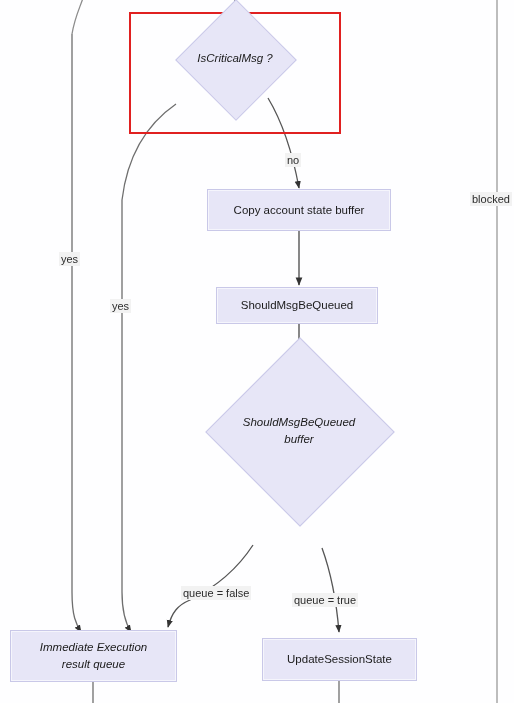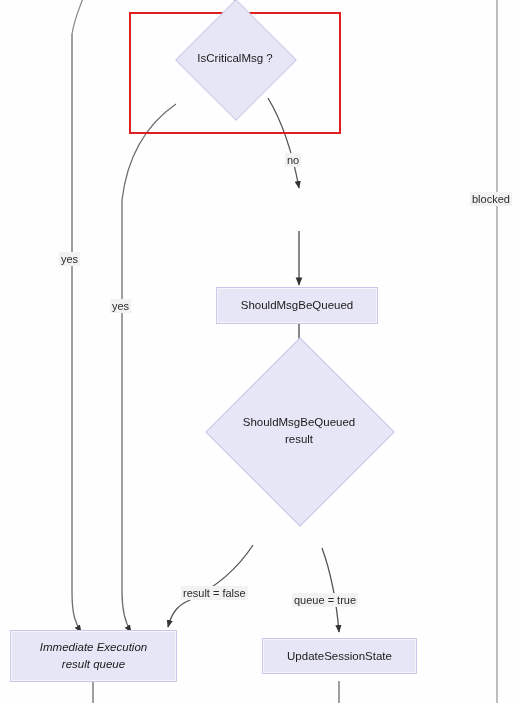--- a/index.html
+++ b/index.html
@@ -34,20 +34,21 @@
     line-height: 1.45;
   }
   .node-rect {
     background: #e7e6f7;
     border: 1px solid #c9c8e8;
     box-shadow: 0 0 0 1px rgba(255,255,255,0.6) inset;
   }
   .node-rect .label { padding: 0 6px; }
   .diamond-wrap {
     position: absolute;
+    font-style: italic;
   }
   .diamond-shape {
     position: absolute;
     left: 0; top: 0;
     width: 100%; height: 100%;
     background: #e7e6f7;
     border: 1px solid #c9c8e8;
     transform: rotate(45deg);
   }
   .diamond-text {
@@ -118,47 +119,50 @@
     <path d="M 497 -4 L 497 708" fill="none" stroke="#9a9a9a" stroke-width="1.3"></path>
   </svg>
 
   <div class="highlight-box" style="left:129px; top:12px; width:212px; height:122px;"></div>
 
   <div class="diamond-wrap" style="left:193px; top:17px; width:84px; height:84px;">
     <div class="diamond-shape"></div>
     <div class="diamond-text" style="left:-30px; width:144px;">IsCriticalMsg ?</div>
   </div>
 
+  <div class="node node-rect" style="left:207px; top:189px; width:184px; height:42px;">
+    <span class="label">Copy account state buffer</span>
+  </div>
 
   <div class="node node-rect" style="left:216px; top:287px; width:162px; height:37px;">
     <span class="label">ShouldMsgBeQueued</span>
   </div>
 
   <div class="diamond-wrap" style="left:233px; top:365px; width:132px; height:132px;">
     <div class="diamond-shape"></div>
     <div class="diamond-text" style="left:-20px; width:172px; flex-direction:column;">
       <span>ShouldMsgBeQueued</span>
-      <span>result</span>
+      <span>buffer</span>
     </div>
   </div>
 
   <div class="node node-rect" style="left:10px; top:630px; width:167px; height:52px; flex-direction:column;font-style:italic;">
     <span>Immediate Execution</span>
     <span>result queue</span>
   </div>
 
-  <div class="node node-rect" style="left:262px; top:638px; width:155px; height:36px;">
+  <div class="node node-rect" style="left:262px; top:638px; width:155px; height:43px;">
     <span class="label">UpdateSessionState</span>
   </div>
 
   <div class="edge-label" style="left:59px; top:252px;">yes</div>
 
   <div class="edge-label" style="left:110px; top:299px;">yes</div>
 
   <div class="edge-label" style="left:285px; top:153px;">no</div>
 
-  <div class="edge-label" style="left:181px; top:586px;">result = false</div>
+  <div class="edge-label" style="left:181px; top:586px;">queue = false</div>
 
   <div class="edge-label" style="left:292px; top:593px;">queue = true</div>
 
   <div class="edge-label" style="left:470px; top:192px;">blocked</div>
 
 </div>
 
 </body></html>

